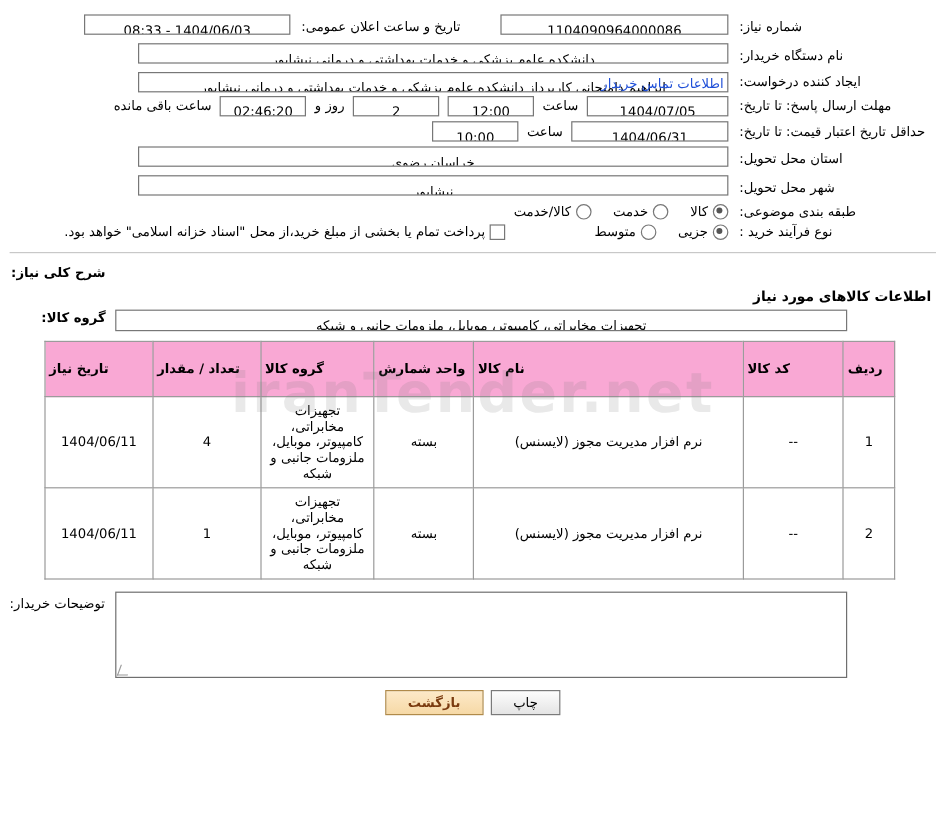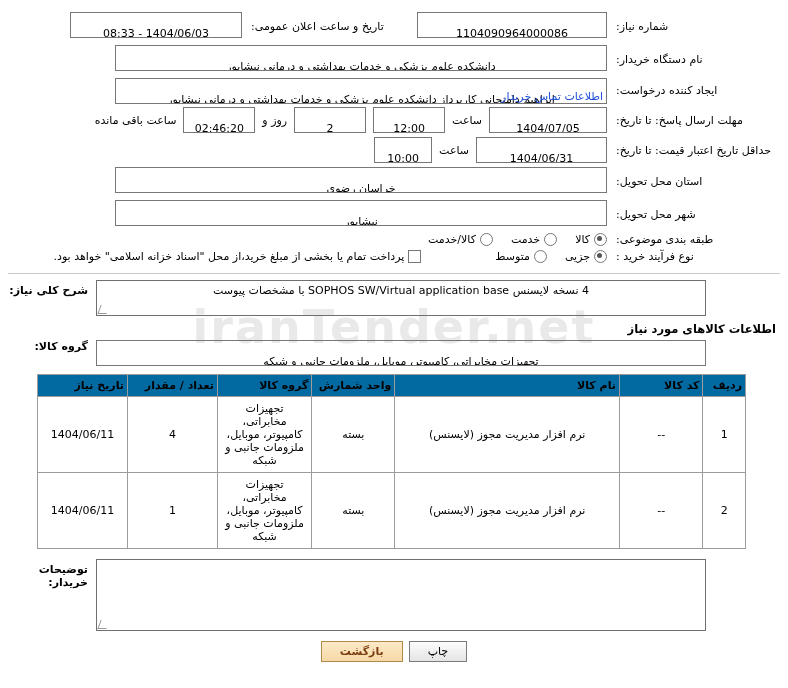--- a/index.html
+++ b/index.html
@@ -55,21 +55,21 @@
   }
   .fld {
     display: inline-block;
     border: 1px solid #777;
     background: #fff;
     height: 17px;
     line-height: 17px;
     text-align: center;
     font-size: 11px;
     box-sizing: border-box;
-    padding: 12px 4px;
+    padding: 4px 4px;
     overflow: hidden;
     white-space: nowrap;
   }
   
   .radios {
     display: flex;
     align-items: center;
     gap: 18px;
     justify-content: flex-start;
     flex-direction: row;
@@ -141,26 +141,26 @@
     transform: skewX(-20deg);
   }
   
   table.grid {
     border-collapse: collapse;
     width: 709px;
     margin-right: 34px;
     background: #fff;
   }
   table.grid th {
-    background: #0369a1;
+    background: #f9a8d4;
     border: 1px solid #9b9b9b;
     font-size: 11px;
     font-weight: bold;
-    padding: 4px 3px;
-    text-align: right;
+    padding: 16px 3px;
+    text-align: left;
   }
   table.grid td {
     border: 1px solid #9b9b9b;
     font-size: 11px;
     padding: 5px 4px;
     text-align: center;
     vertical-align: middle;
   }
   
   .btnrow {
@@ -259,21 +259,21 @@
               <span>ساعت باقی مانده</span>
             </div>
           </td>
         </tr>
         <tr>
           <td class="lbl" style="line-height:13px;">حداقل تاریخ اعتبار قیمت: تا تاریخ:</td>
           <td colspan="3" style="text-align:right;">
             <div style="display:flex;flex-direction:row;align-items:center;justify-content:flex-start;gap:7px;">
               <span class="fld" style="width:131px;">1404/06/31</span>
               <span>ساعت</span>
-              <span class="fld" style="width:58px;">10:00</span>
+              <span class="fld" style="width:72px;">10:00</span>
             </div>
           </td>
         </tr>
         <tr>
           <td class="lbl">استان محل تحویل:</td>
           <td colspan="3" style="text-align:right;">
             <span class="fld" style="width:492px;">خراسان رضوی</span>
           </td>
         </tr>
         <tr>
@@ -320,24 +320,20 @@
             </div>
           </td>
         </tr>
       </tbody>
         </table>
     </div>
 
     <hr class="sep">
 
     <div class="row-line" style="margin-top:6px;">
-      <div class="big-box" style="width:610px;height:36px;padding:3px 6px;text-align:center;">
-        <span>4 نسخه لایسنس SOPHOS SW/Virtual application base با مشخصات پیوست</span>
-        <span class="corner"></span>
-      </div>
       <div style="width:80px;text-align:right;font-weight:bold;padding-top:4px;">شرح کلی نیاز:</div>
     </div>
 
     <div class="section-title">اطلاعات کالاهای مورد نیاز</div>
 
     <div class="row-line" style="margin-bottom:8px;">
       <div class="fld" style="width:610px;height:18px;line-height:18px;">تجهیزات مخابراتی، کامپیوتر، موبایل، ملزومات جانبی و شبکه</div>
       <div style="width:80px;text-align:right;font-weight:bold;">گروه کالا:</div>
     </div>
 
@@ -373,21 +369,21 @@
           <td>1404/06/11</td>
         </tr>
       </tbody>
     </table>
 
     <div class="row-line" style="margin-top:10px;">
       <div class="big-box" style="width:610px;height:72px;padding:3px 6px;">
         <span></span>
         <span class="corner"></span>
       </div>
-      <div style="width:80px;text-align:right;font-weight:bold;padding-top:4px;">توضیحات خریدار:</div>
+      <div style="width:80px;text-align:left;font-weight:normal;padding-top:4px;">توضیحات خریدار:</div>
     </div>
 
     <div class="btnrow">
       <div class="btn">چاپ</div>
       <div class="btn primary">بازگشت</div>
     </div>
 
   </div>
 </div>
 

